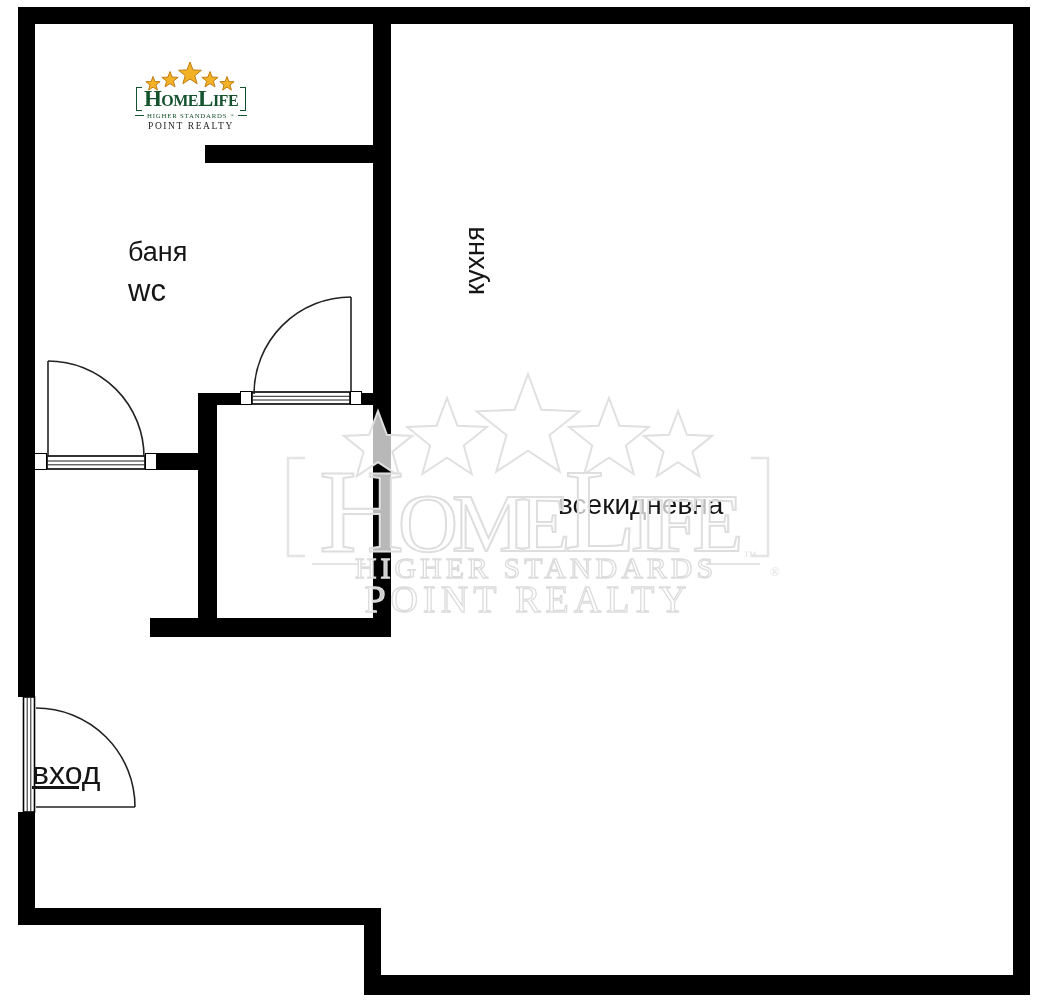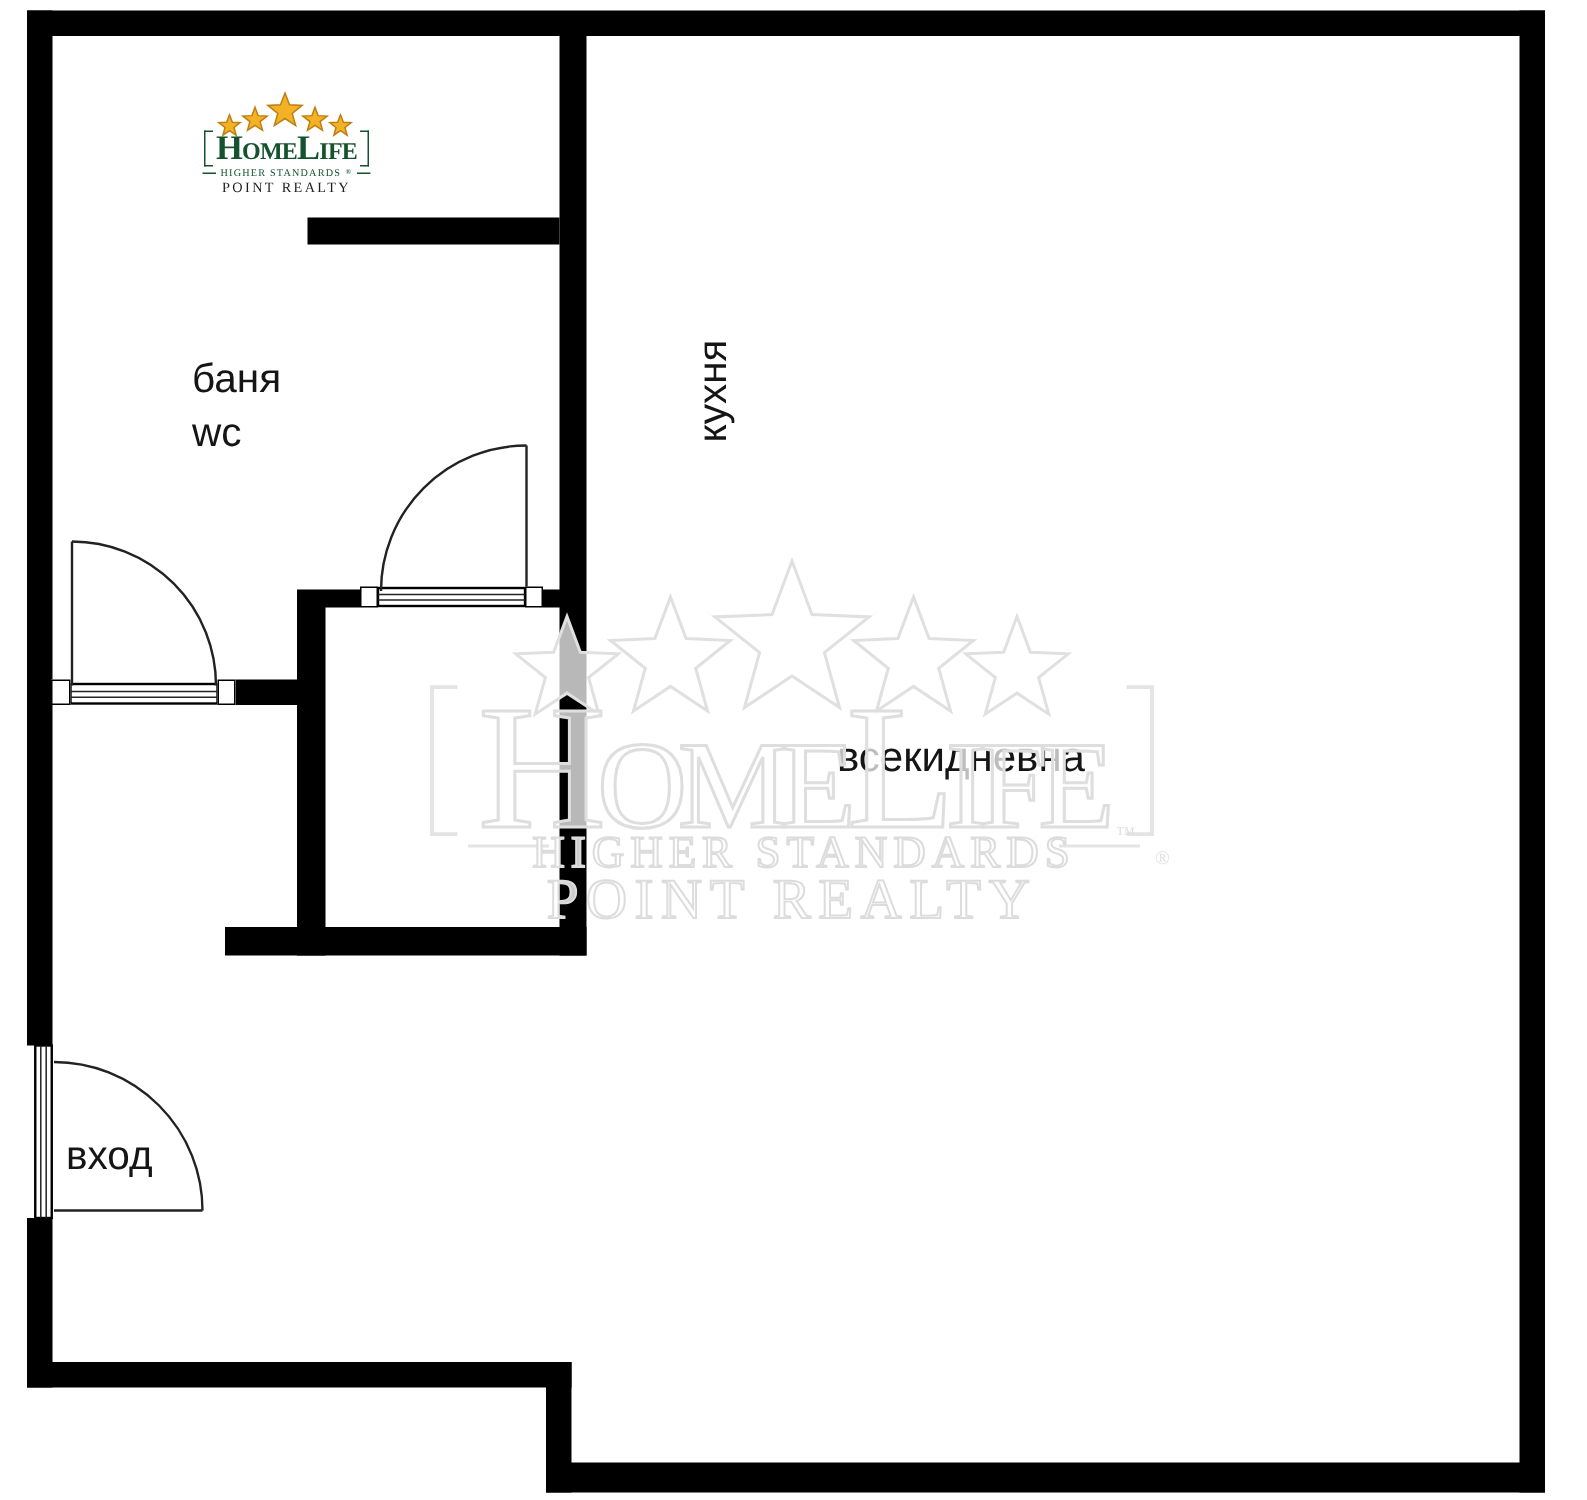--- a/index.html
+++ b/index.html
@@ -3,25 +3,25 @@
 <meta charset="utf-8">
 <style>
   html,body{margin:0;padding:0;background:#ffffff;}
   .plan{position:relative;width:1058px;height:1000px;background:#ffffff;overflow:hidden;
         font-family:"Liberation Sans",sans-serif;}
   .wall{position:absolute;background:#000;z-index:1;}
   .stop{position:absolute;background:#fff;border:1.6px solid #000;box-sizing:border-box;z-index:3;}
   .doors{position:absolute;left:0;top:0;z-index:2;pointer-events:none;}
   .lbl{position:absolute;z-index:5;color:#151515;text-align:left;}
   .lbl-bath{left:128px;top:237px;width:136px;font-size:27px;}
-  .lbl-wc{left:128px;top:273px;width:136px;font-size:27px;}
+  .lbl-wc{left:128px;top:273px;width:136px;font-size:31px;}
   .lbl-kitchen{left:410px;top:165px;width:130px;height:130px;line-height:130px;
                font-size:27px;transform:rotate(-90deg);}
   .lbl-living{left:558px;top:489px;width:280px;font-size:28px;}
-  .lbl-entry{left:44px;top:755px;width:100px;font-size:27px;}
+  .lbl-entry{left:32px;top:755px;width:100px;font-size:32px;text-decoration:underline;}
 
   
   .logo{position:absolute;left:135px;top:58px;width:112px;z-index:5;text-align:center;}
   .logo-stars{display:block;margin:0 auto -5px auto;}
   .logo-brand-row{display:flex;align-items:stretch;justify-content:center;}
   .bracket{width:5px;}
   .b-l{border-left:1.5px solid #14532d;border-top:1.5px solid #14532d;border-bottom:1.5px solid #14532d;}
   .b-r{border-right:1.5px solid #14532d;border-top:1.5px solid #14532d;border-bottom:1.5px solid #14532d;}
   .logo-brand{font-family:"Liberation Serif",serif;font-variant:small-caps;font-weight:bold;
               font-size:23px;line-height:24px;letter-spacing:-0.5px;color:#14532d;padding:0 2px;}

